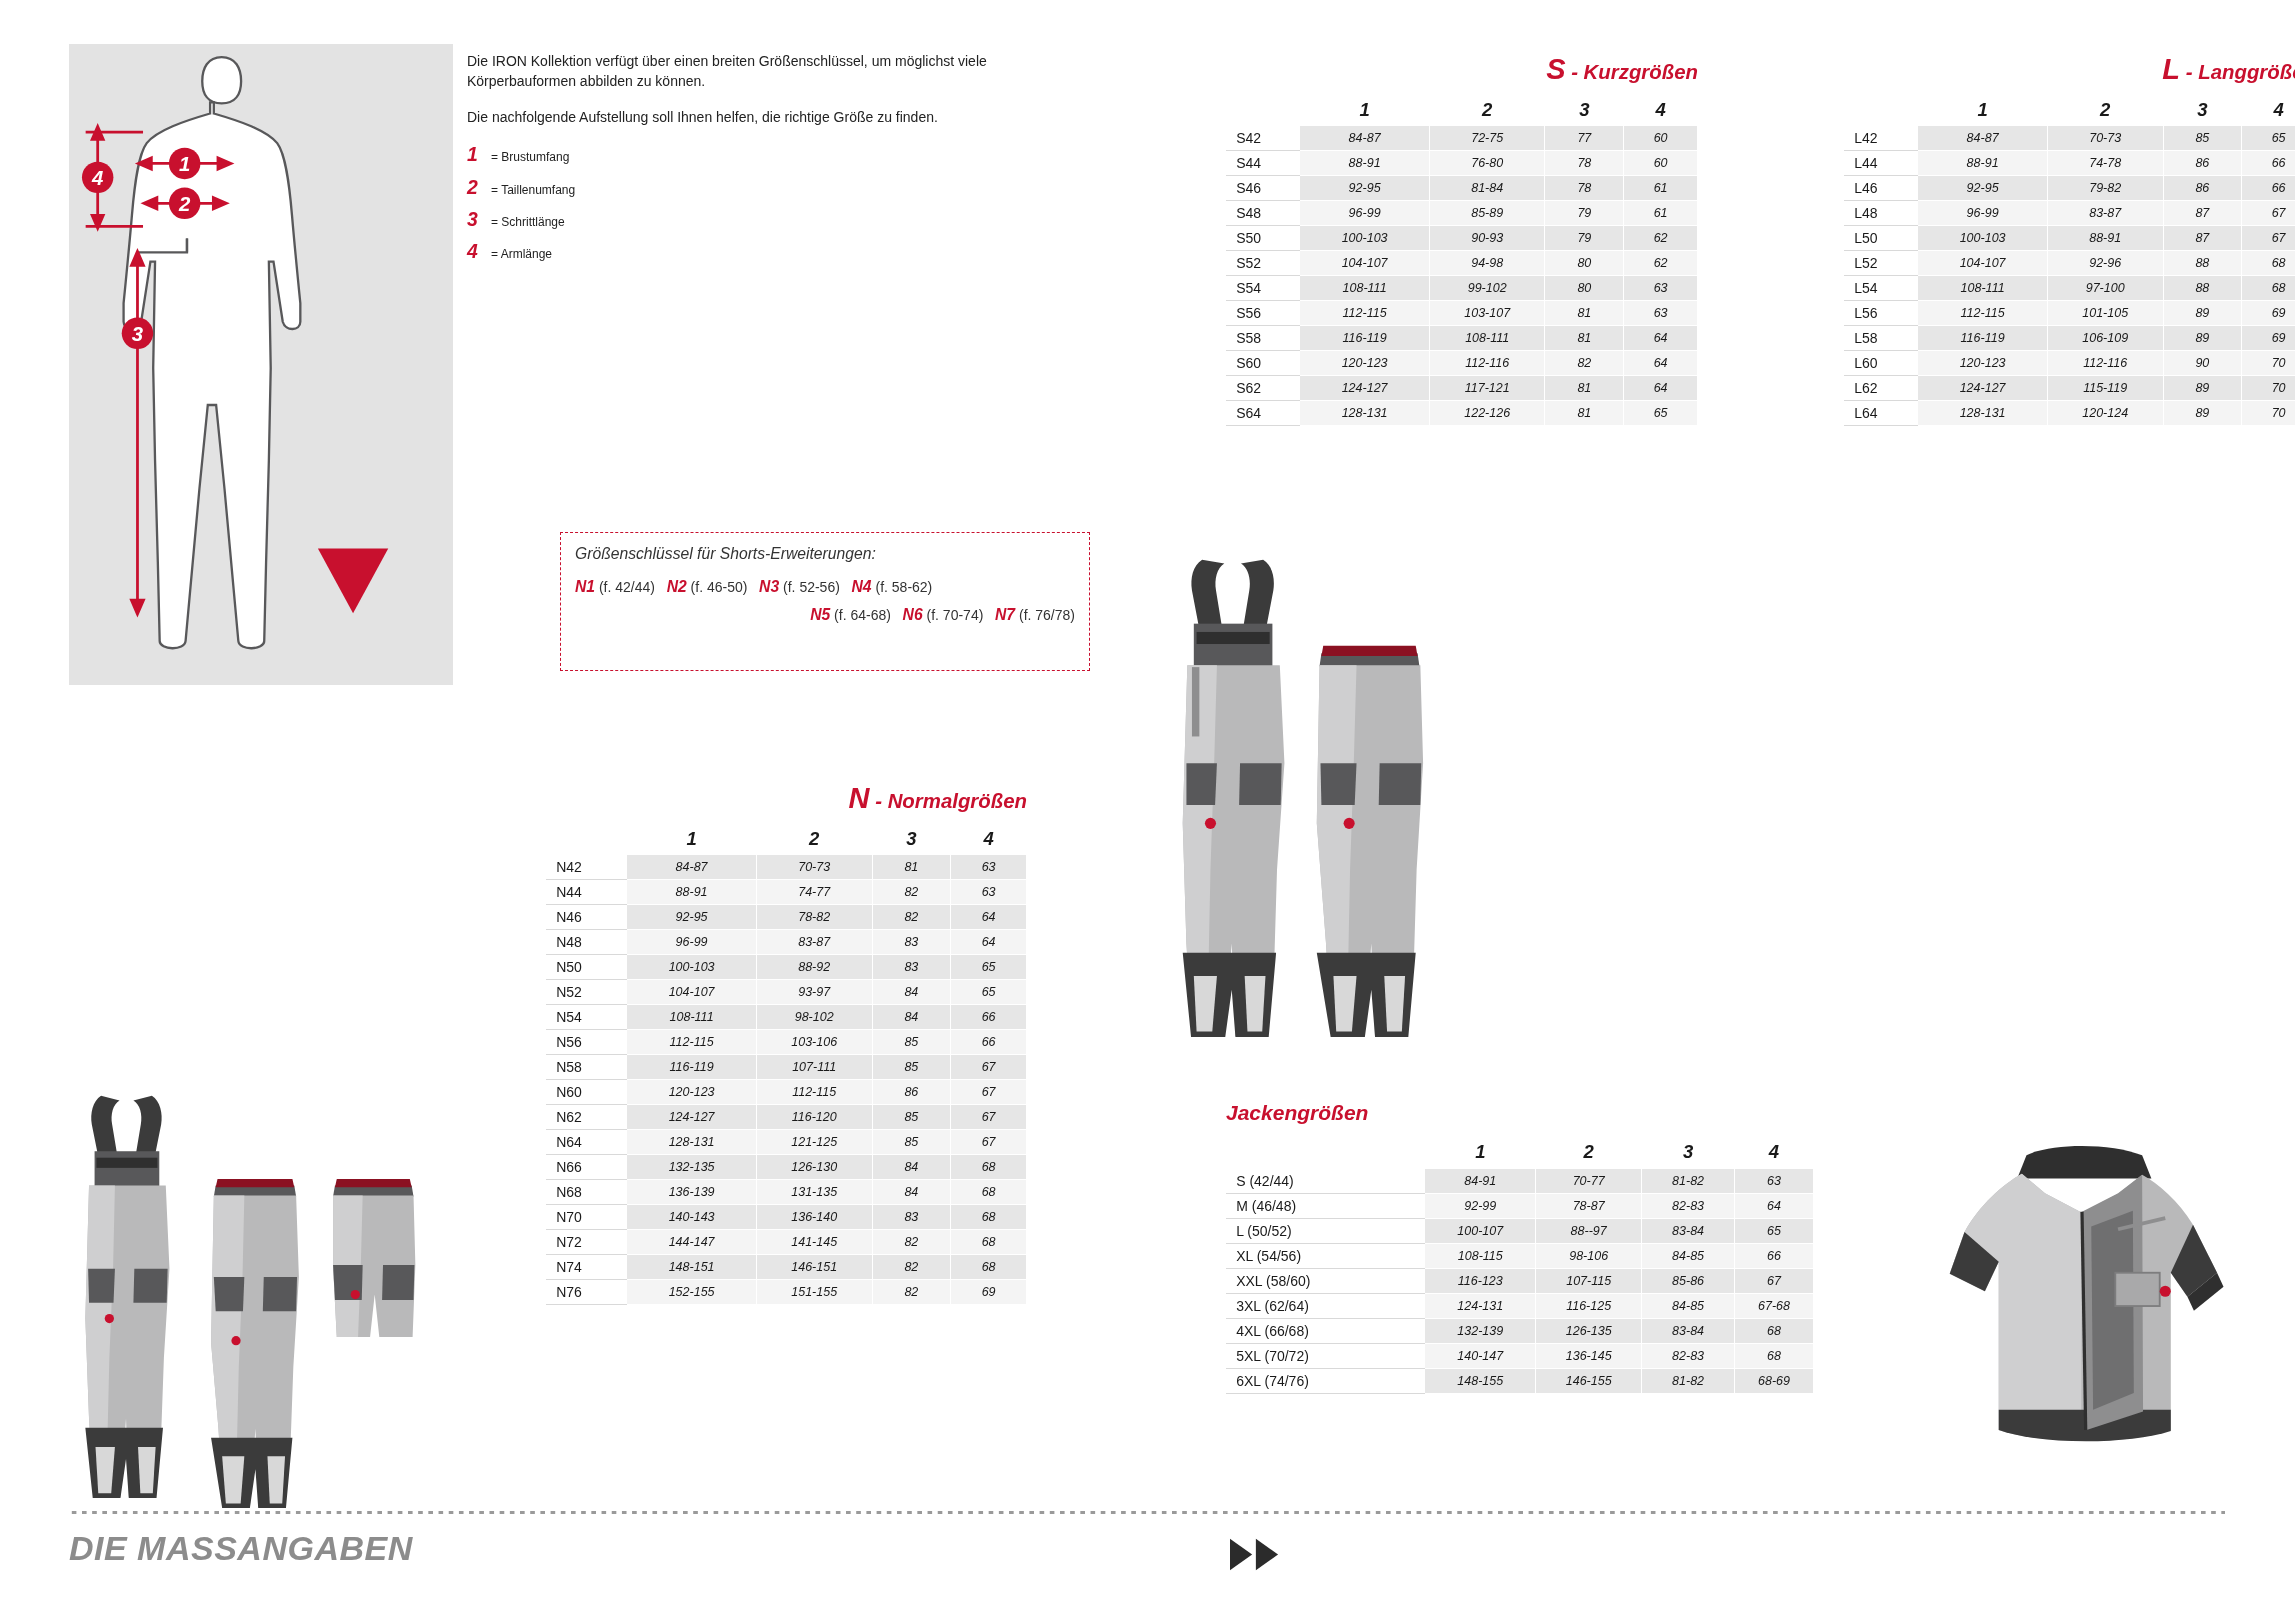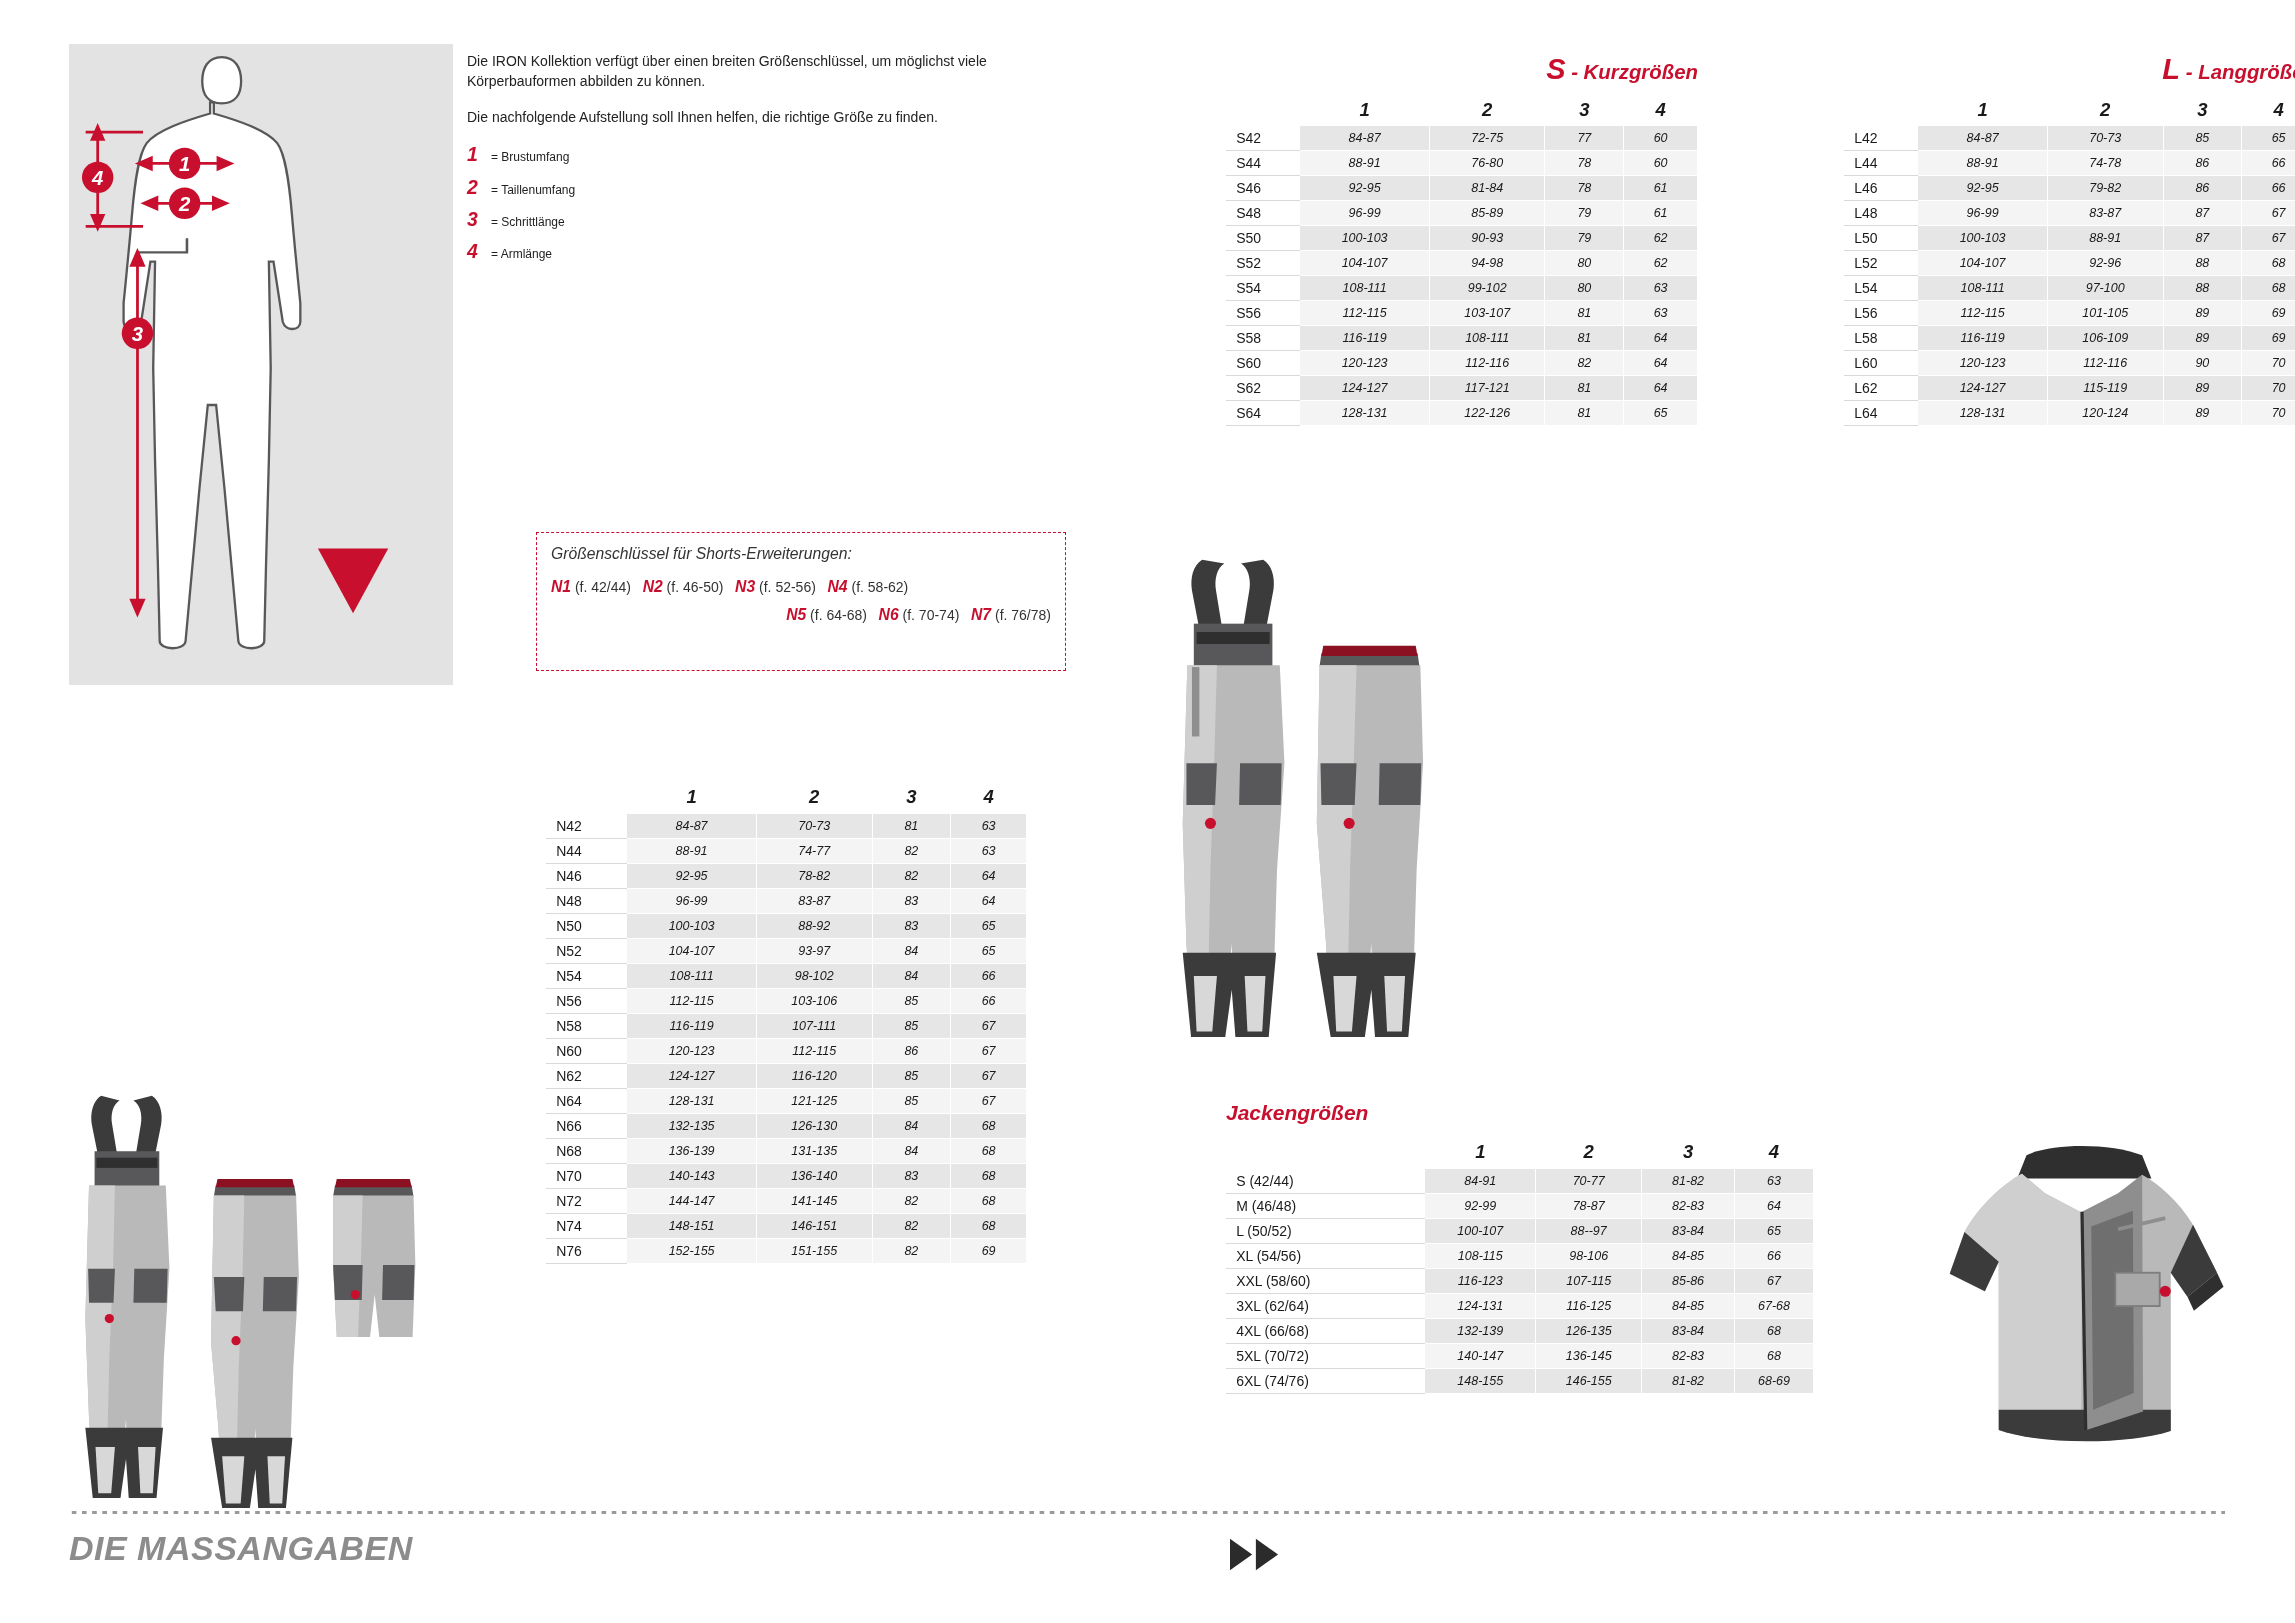--- a/index.html
+++ b/index.html
@@ -38,21 +38,21 @@
   }
   .legend-row { display:flex; align-items:baseline; margin-bottom:9.3px; }
   .legend-num {
     color:#c8102e; font-weight:bold; font-style:italic; font-size:19.4px;
     width:24px; display:inline-block;
   }
   .legend-txt { font-size:12px; color:#222; }
 
   
   #shorts-key {
-    left:536px; top:532px; width:530px; height:139px;
+    left:560px; top:532px; width:530px; height:139px;
     border:1.9px dashed #c8102e;
     box-sizing:border-box;
     padding:12px 14px 9.3px 14px;
   }
   #shorts-key .title {
     font-size:15.7px; font-style:italic; color:#333; margin-bottom:10.2px;
   }
   #shorts-key .keys { font-size:14px; color:#333; line-height:1.75; }
   #shorts-key .keys b { color:#c8102e; font-style:italic; font-size:15.7px; }
   #shorts-key .line2 { text-align:right; }
@@ -469,20 +469,23 @@
             <td>128-131</td>
             <td>120-124</td>
             <td>89</td>
             <td>70</td>
           </tr>
         </tbody>
     </table>
   </div>
 
   <div id="tbl-n-wrap" class="abs">
+    <div class="tbl-title tbl-head">
+      <span class="letter">N</span><span class="rest"> - Normalgrößen</span>
+    </div>
     <table class="size t-n">
       <colgroup>
           <col class="c0">
           <col class="c1">
           <col class="c2">
           <col class="c3">
           <col class="c4">
         </colgroup>
       <thead>
           <tr>

